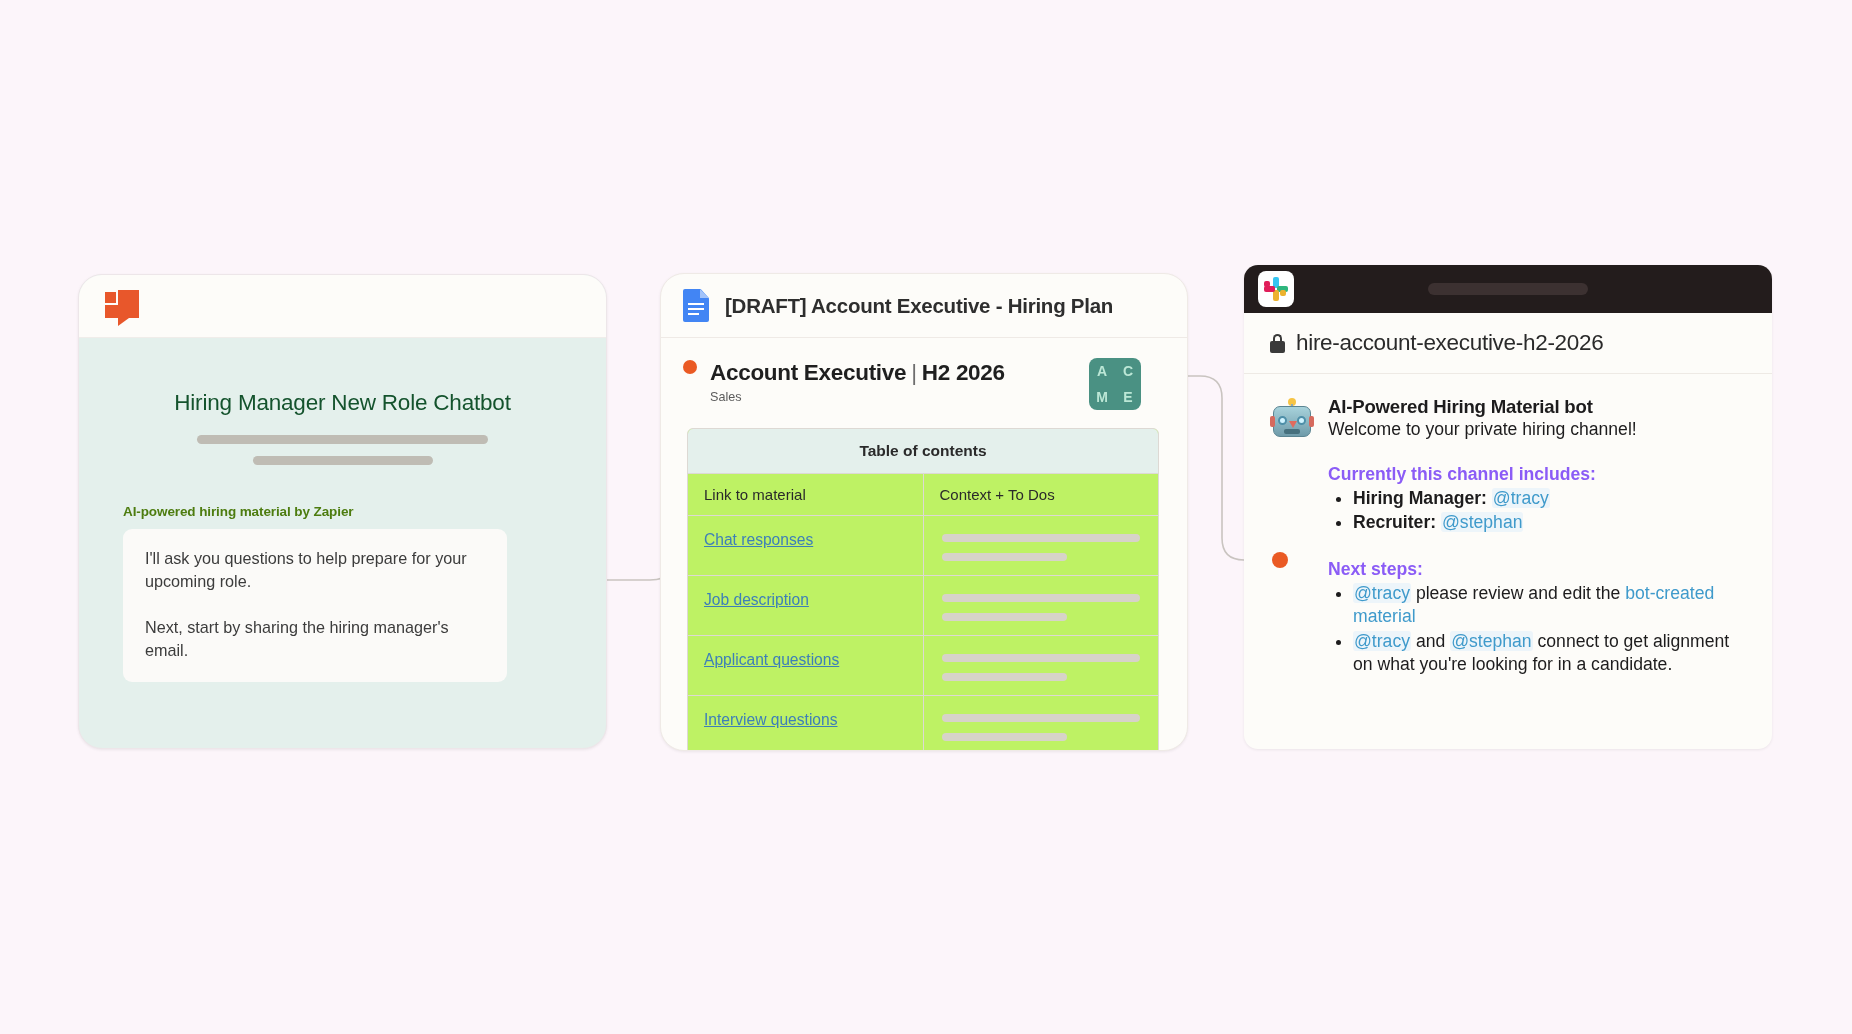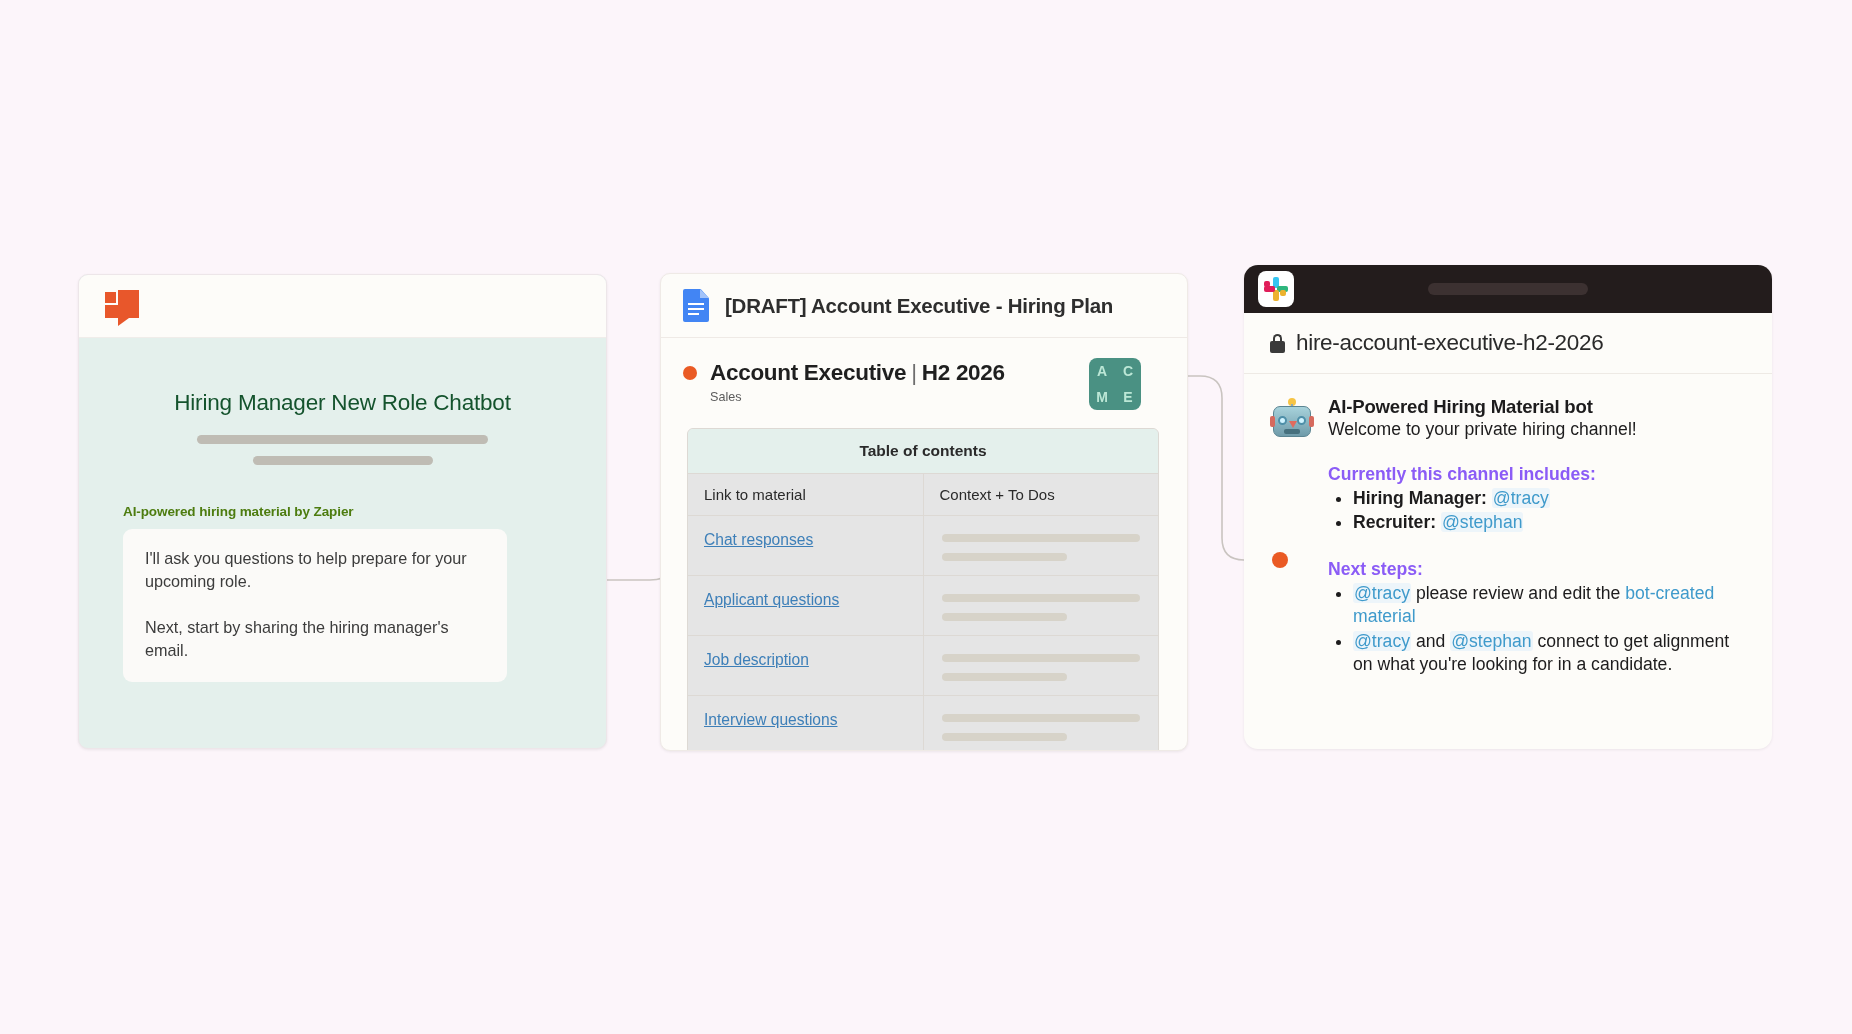--- a/index.html
+++ b/index.html
@@ -8,21 +8,21 @@
     background: #FCF5FA;
     font-family: "Liberation Sans", sans-serif;
     overflow: hidden;
   }
   #stage { position: relative; width: 1852px; height: 1034px; }
 
   
   #connectors { position: absolute; inset: 0; width: 1852px; height: 1034px; z-index: 1; }
 
   
-  .card { position: absolute; border-radius: 10px; box-shadow: 0 1px 3px rgba(0,0,0,.07); z-index: 2; }
+  .card { position: absolute; border-radius: 24px; box-shadow: 0 1px 3px rgba(0,0,0,.07); z-index: 2; }
 
   
   #chat-card {
     left: 78px; top: 274px; width: 527px; height: 473px;
     background: #E4F0EC;
     overflow: hidden;
     border: 1px solid #EDE6E9;
   }
   #chat-topbar {
     height: 62px; background: #FDFCF9;
@@ -68,37 +68,37 @@
   }
   .gdoc-icon { width: 26px; height: 33px; position: relative; flex: 0 0 auto; }
   .gdoc-icon .body { position:absolute; inset:0; background:#4285F4; border-radius:2px;
                      clip-path: polygon(0 0, 68% 0, 100% 28%, 100% 100%, 0 100%); }
   .gdoc-icon .fold { position:absolute; right:0; top:0; width:9px; height:9px; background:#A2C3FA;
                      clip-path: polygon(0 0, 100% 100%, 0 100%); }
   .gdoc-icon .ln { position:absolute; left:5px; height:2px; background:#FFF; width:16px; }
   #doc-title { margin-left: 16px; font-size: 20.5px; font-weight: 600; color: #2E2E2E; letter-spacing: -.25px; }
 
   #doc-head-row { position: relative; padding: 22px 0 0 22px; }
-  #doc-h1 { display:flex; align-items:center; }
+  #doc-h1 { display:flex; }
   .dot-orange { width: 14px; height: 14px; border-radius: 50%; background: #EA5A24; flex: 0 0 auto; }
   #doc-h1-text { margin-left: 13px; font-size: 22.5px; font-weight: 600; color: #1F1F1F; letter-spacing:-.3px; }
   #doc-h1-text .bar { color: #6E6E6E; font-weight: 400; margin: 0 5px; }
   #doc-dept { margin: 4px 0 0 27px; font-size: 12.6px; color: #5C5C5C; }
 
   #acme-badge {
     position: absolute; right: 46px; top: 20px;
     width: 52px; height: 52px; border-radius: 8px; background: #4A9183;
     display: grid; grid-template-columns: 1fr 1fr; grid-template-rows: 1fr 1fr;
     place-items: center; color: #BCE7D6; font-size: 14px; font-weight: 700;
   }
 
   #toc {
     margin: 24px 26px 0 26px; border: 1px solid #DDD9D4; border-radius: 6px 6px 0 0;
     border-collapse: separate; border-spacing: 0; width: 470px; overflow: hidden;
-    background: #e5e5e5;
+    background: #bef264;
   }
   #toc table { width: 100%; border-collapse: collapse; table-layout: fixed; }
   #toc .toc-head td {
     background: #E4F0EC; text-align: center; font-weight: 700; font-size: 15.5px;
     color: #2A2A2A; padding: 13px 0; border-bottom: 1px solid #DDD9D4;
   }
   #toc th, #toc td { border-right: 1px solid #DDD9D4; border-bottom: 1px solid #DDD9D4; }
   #toc td:last-child, #toc th:last-child { border-right: none; }
   #toc .col-head td { font-size: 15px; color: #2A2A2A; padding: 12px 16px; font-weight: 400; text-align: left; }
   #toc td.link-cell { padding: 15px 16px; width: 172px; vertical-align: top; }
@@ -250,30 +250,30 @@
           <td class="link-cell">
             <a href="#">Chat responses</a>
           </td>
           <td class="ctx-cell">
             <div class="ctx-line long"></div>
             <div class="ctx-line short"></div>
           </td>
         </tr>
         <tr>
           <td class="link-cell">
-            <a href="#">Applicant questions</a>
+            <a href="#">Job description</a>
           </td>
           <td class="ctx-cell">
             <div class="ctx-line long"></div>
             <div class="ctx-line short"></div>
           </td>
         </tr>
         <tr>
           <td class="link-cell">
-            <a href="#">Job description</a>
+            <a href="#">Applicant questions</a>
           </td>
           <td class="ctx-cell">
             <div class="ctx-line long"></div>
             <div class="ctx-line short"></div>
           </td>
         </tr>
         <tr>
           <td class="link-cell">
             <a href="#">Interview questions</a>
           </td>

